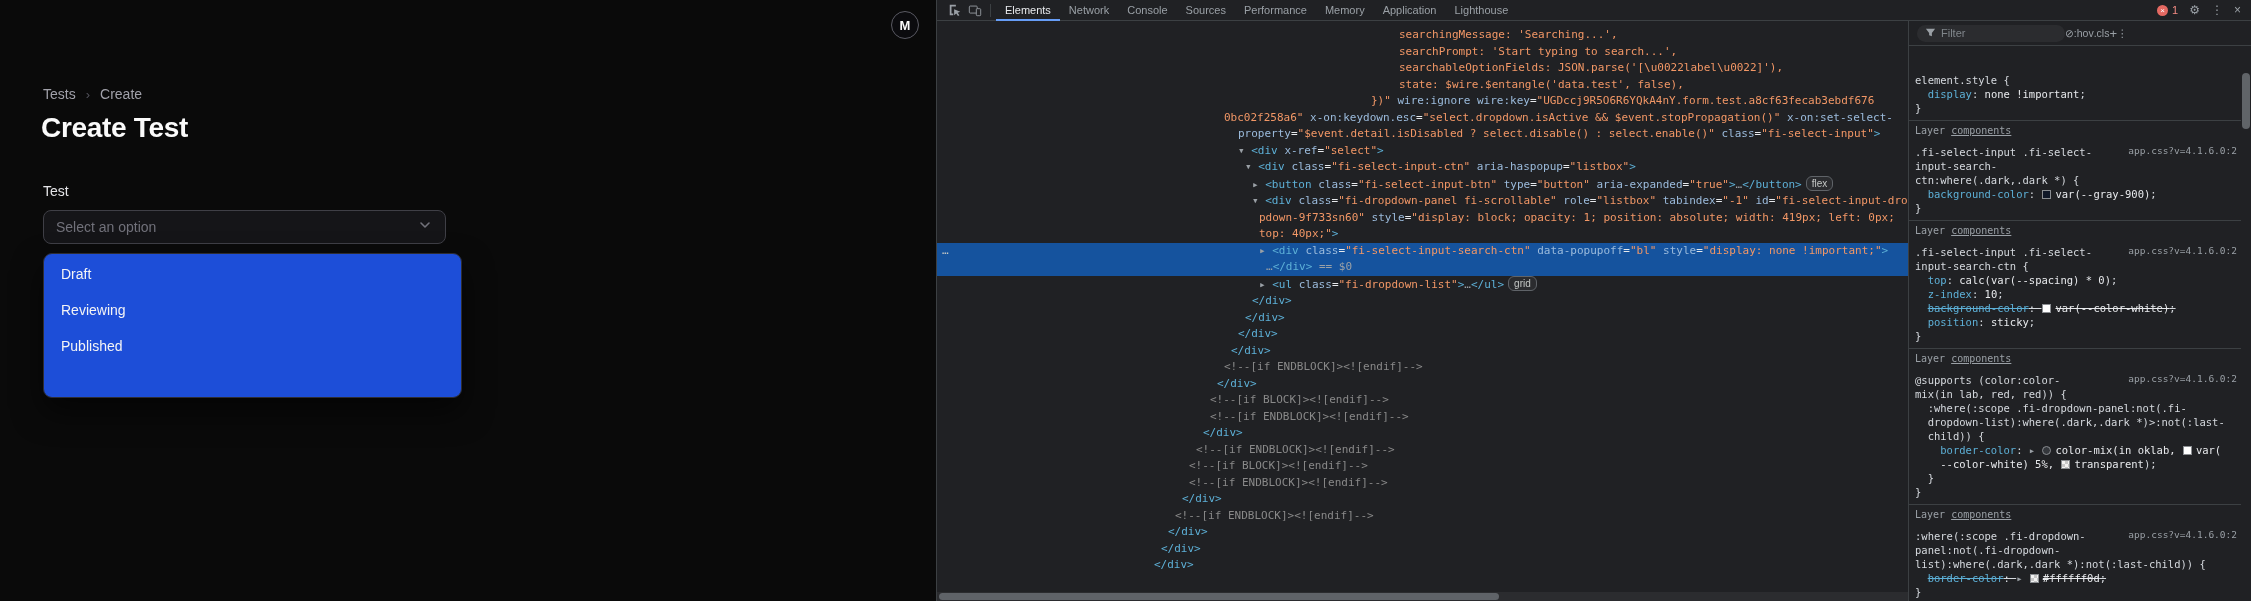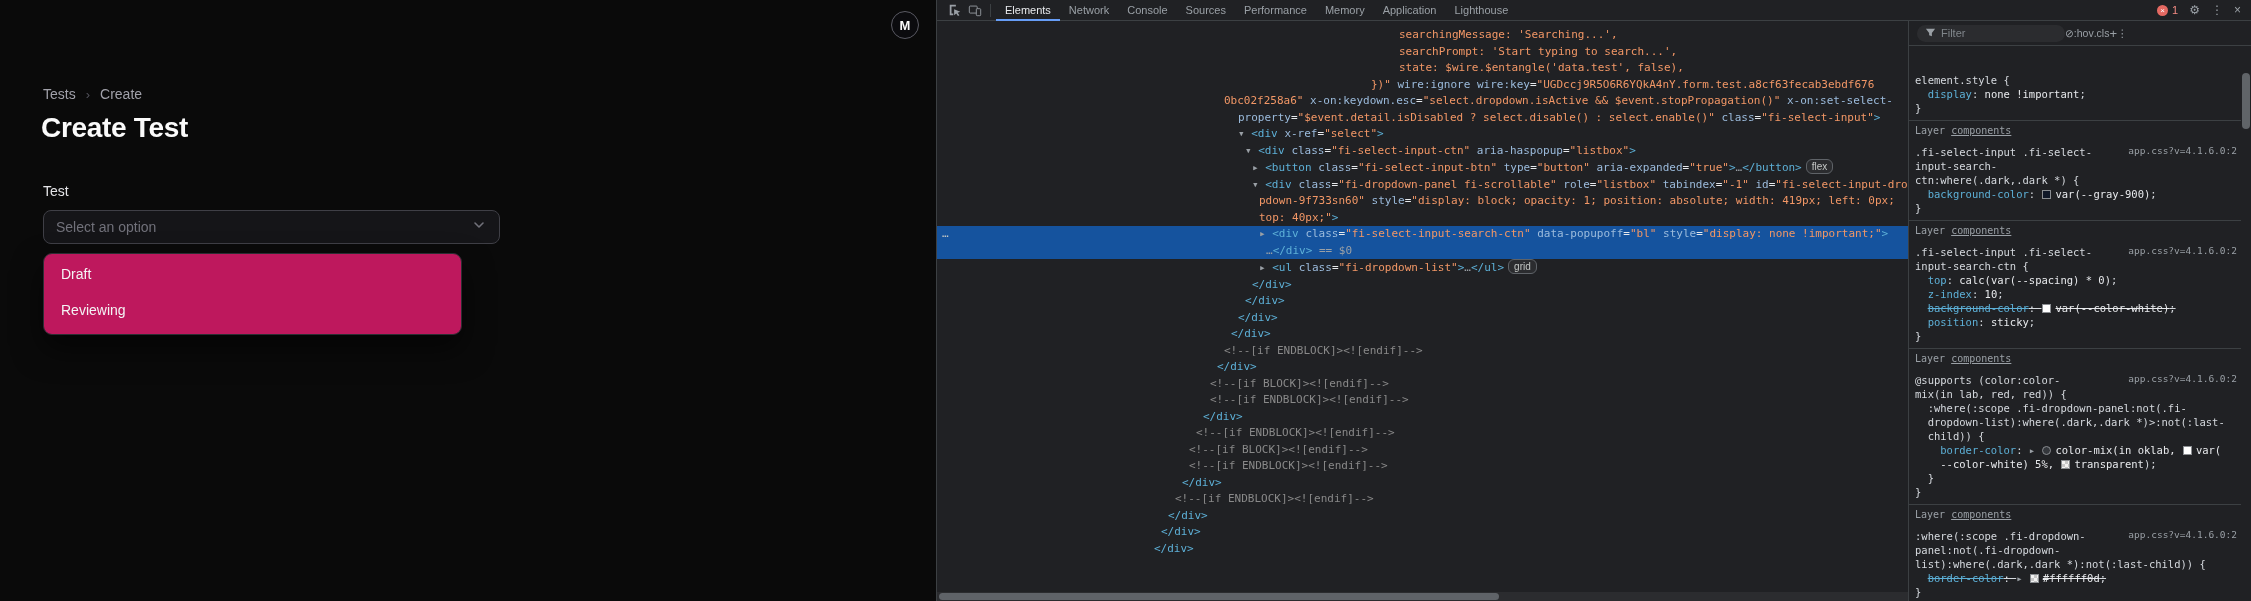--- a/index.html
+++ b/index.html
@@ -12,25 +12,25 @@
   .avatar { position:absolute; left:891px; top:11px; width:28px; height:28px; border-radius:50%;
             background:#0b0b0e; border:1px solid #5a5a63; color:#fafafa; font-size:13px; font-weight:600;
             display:flex; align-items:center; justify-content:center; }
   .pg-breadcrumb { position:absolute; left:43px; top:86px; display:flex; align-items:center; gap:10px;
                    font-size:14px; color:#a1a1aa; }
   .bc-sep { color:#52525b; font-size:13px; }
   .bc-item { color:#a1a1aa; }
   .pg-title { position:absolute; left:41px; top:112px; font-size:28px; font-weight:700; color:#fafafa;
               letter-spacing:-.3px; }
   .pg-label { position:absolute; left:43px; top:183px; font-size:14px; font-weight:500; color:#e4e4e7; }
-  .pg-select { position:absolute; left:43px; top:210px; width:457px; height:34px; background:#151518;
+  .pg-select { position:absolute; left:43px; top:210px; width:403px; height:34px; background:#151518;
                border:1px solid #3f3f46; border-radius:8px; display:flex; align-items:center;
                padding:0 12px; cursor:pointer; }
   .pg-select .ph { color:#71717a; font-size:14px; flex:1; }
-  .dd-panel { position:absolute; left:43px; top:253px; width:419px; height:82px; background:#be185d;
+  .dd-panel { position:absolute; left:43px; top:253px; width:419px; height:145px; background:#1d4ed8;
               border:1px solid #2d2d33; border-radius:9px; padding-top:2px; overflow:hidden;
               box-shadow:0 14px 30px rgba(0,0,0,.55); }
   .dd-opt { height:36px; display:flex; align-items:center; padding:0 17px; font-size:14px; color:#f4f4f5; }
 
   
   .dt { position:absolute; left:936px; top:0; width:1315px; height:601px; background:#202124;
         border-left:1px solid #3c4043; color:#e8eaed; }
   .dt-toolbar { position:absolute; left:0; top:0; right:0; height:21px; display:flex; align-items:center;
                 border-bottom:1px solid #3c4043; padding-left:8px; }
   .tb-icon { display:flex; align-items:center; justify-content:center; width:20px; height:20px; }
@@ -159,20 +159,21 @@
         <span class="tb-glyph">⚙</span>
         <span class="tb-glyph">⋮</span>
         <span class="tb-glyph">×</span>
       </div>
     </div>
 
     <div class="elements">
       <div id="dom-tree">
           <div class="code-line" style="padding-left: 462px;"><span class="c-val">searchingMessage: 'Searching...',</span></div>
           <div class="code-line" style="padding-left: 462px;"><span class="c-val">searchPrompt: 'Start typing to search...',</span></div>
+          <div class="code-line" style="padding-left: 462px;"><span class="c-val">searchableOptionFields: JSON.parse('[\u0022label\u0022]'),</span></div>
           <div class="code-line" style="padding-left: 462px;"><span class="c-val">state: $wire.$entangle('data.test', false),</span></div>
           <div class="code-line" style="padding-left: 434px;"><span class="c-val">})" </span><span class="c-attr">wire:ignore</span><span class="c-plain"> </span><span class="c-attr">wire:key</span><span class="c-plain">=</span><span class="c-val">"UGDccj9R5O6R6YQkA4nY.form.test.a8cf63fecab3ebdf676</span></div>
           <div class="code-line" style="padding-left: 287px;"><span class="c-val">0bc02f258a6"</span><span class="c-plain"> </span><span class="c-attr">x-on:keydown.esc</span><span class="c-plain">=</span><span class="c-val">"select.dropdown.isActive &amp;&amp; $event.stopPropagation()"</span><span class="c-plain"> </span><span class="c-attr">x-on:set-select-</span></div>
           <div class="code-line" style="padding-left: 301px;"><span class="c-attr">property</span><span class="c-plain">=</span><span class="c-val">"$event.detail.isDisabled ? select.disable() : select.enable()"</span><span class="c-plain"> </span><span class="c-attr">class</span><span class="c-plain">=</span><span class="c-val">"fi-select-input"</span><span class="c-tag">&gt;</span></div>
           <div class="code-line" style="padding-left: 301px;"><span class="c-arrow">▾ </span><span class="c-tag">&lt;div</span><span class="c-plain"> </span><span class="c-attr">x-ref</span><span class="c-plain">=</span><span class="c-val">"select"</span><span class="c-tag">&gt;</span></div>
           <div class="code-line" style="padding-left: 308px;"><span class="c-arrow">▾ </span><span class="c-tag">&lt;div</span><span class="c-plain"> </span><span class="c-attr">class</span><span class="c-plain">=</span><span class="c-val">"fi-select-input-ctn"</span><span class="c-plain"> </span><span class="c-attr">aria-haspopup</span><span class="c-plain">=</span><span class="c-val">"listbox"</span><span class="c-tag">&gt;</span></div>
           <div class="code-line" style="padding-left: 315px;"><span class="c-arrow">▸ </span><span class="c-tag">&lt;button</span><span class="c-plain"> </span><span class="c-attr">class</span><span class="c-plain">=</span><span class="c-val">"fi-select-input-btn"</span><span class="c-plain"> </span><span class="c-attr">type</span><span class="c-plain">=</span><span class="c-val">"button"</span><span class="c-plain"> </span><span class="c-attr">aria-expanded</span><span class="c-plain">=</span><span class="c-val">"true"</span><span class="c-tag">&gt;</span><span class="c-muted">…</span><span class="c-tag">&lt;/button&gt;</span><span class="dom-badge">flex</span></div>
           <div class="code-line" style="padding-left: 315px;"><span class="c-arrow">▾ </span><span class="c-tag">&lt;div</span><span class="c-plain"> </span><span class="c-attr">class</span><span class="c-plain">=</span><span class="c-val">"fi-dropdown-panel fi-scrollable"</span><span class="c-plain"> </span><span class="c-attr">role</span><span class="c-plain">=</span><span class="c-val">"listbox"</span><span class="c-plain"> </span><span class="c-attr">tabindex</span><span class="c-plain">=</span><span class="c-val">"-1"</span><span class="c-plain"> </span><span class="c-attr">id</span><span class="c-plain">=</span><span class="c-val">"fi-select-input-dro</span></div>
           <div class="code-line" style="padding-left: 322px;"><span class="c-val">pdown-9f733sn60"</span><span class="c-plain"> </span><span class="c-attr">style</span><span class="c-plain">=</span><span class="c-val">"display: block; opacity: 1; position: absolute; width: 419px; left: 0px;</span></div>
           <div class="code-line" style="padding-left: 322px;"><span class="c-val">top: 40px;"</span><span class="c-tag">&gt;</span></div>

